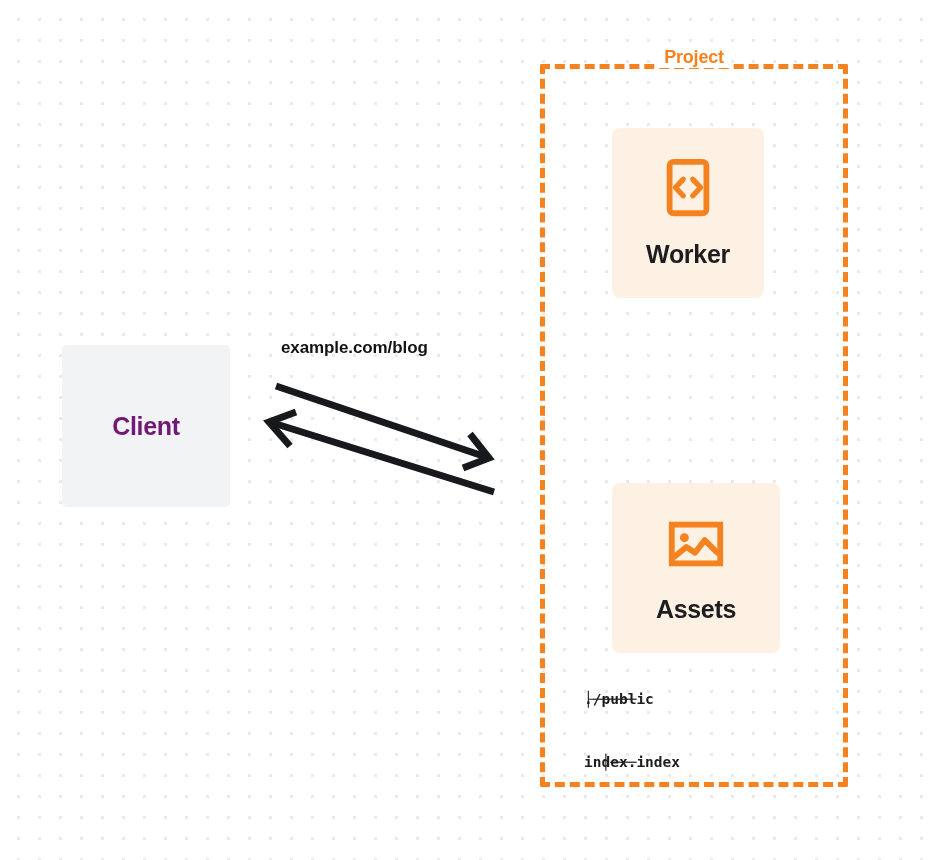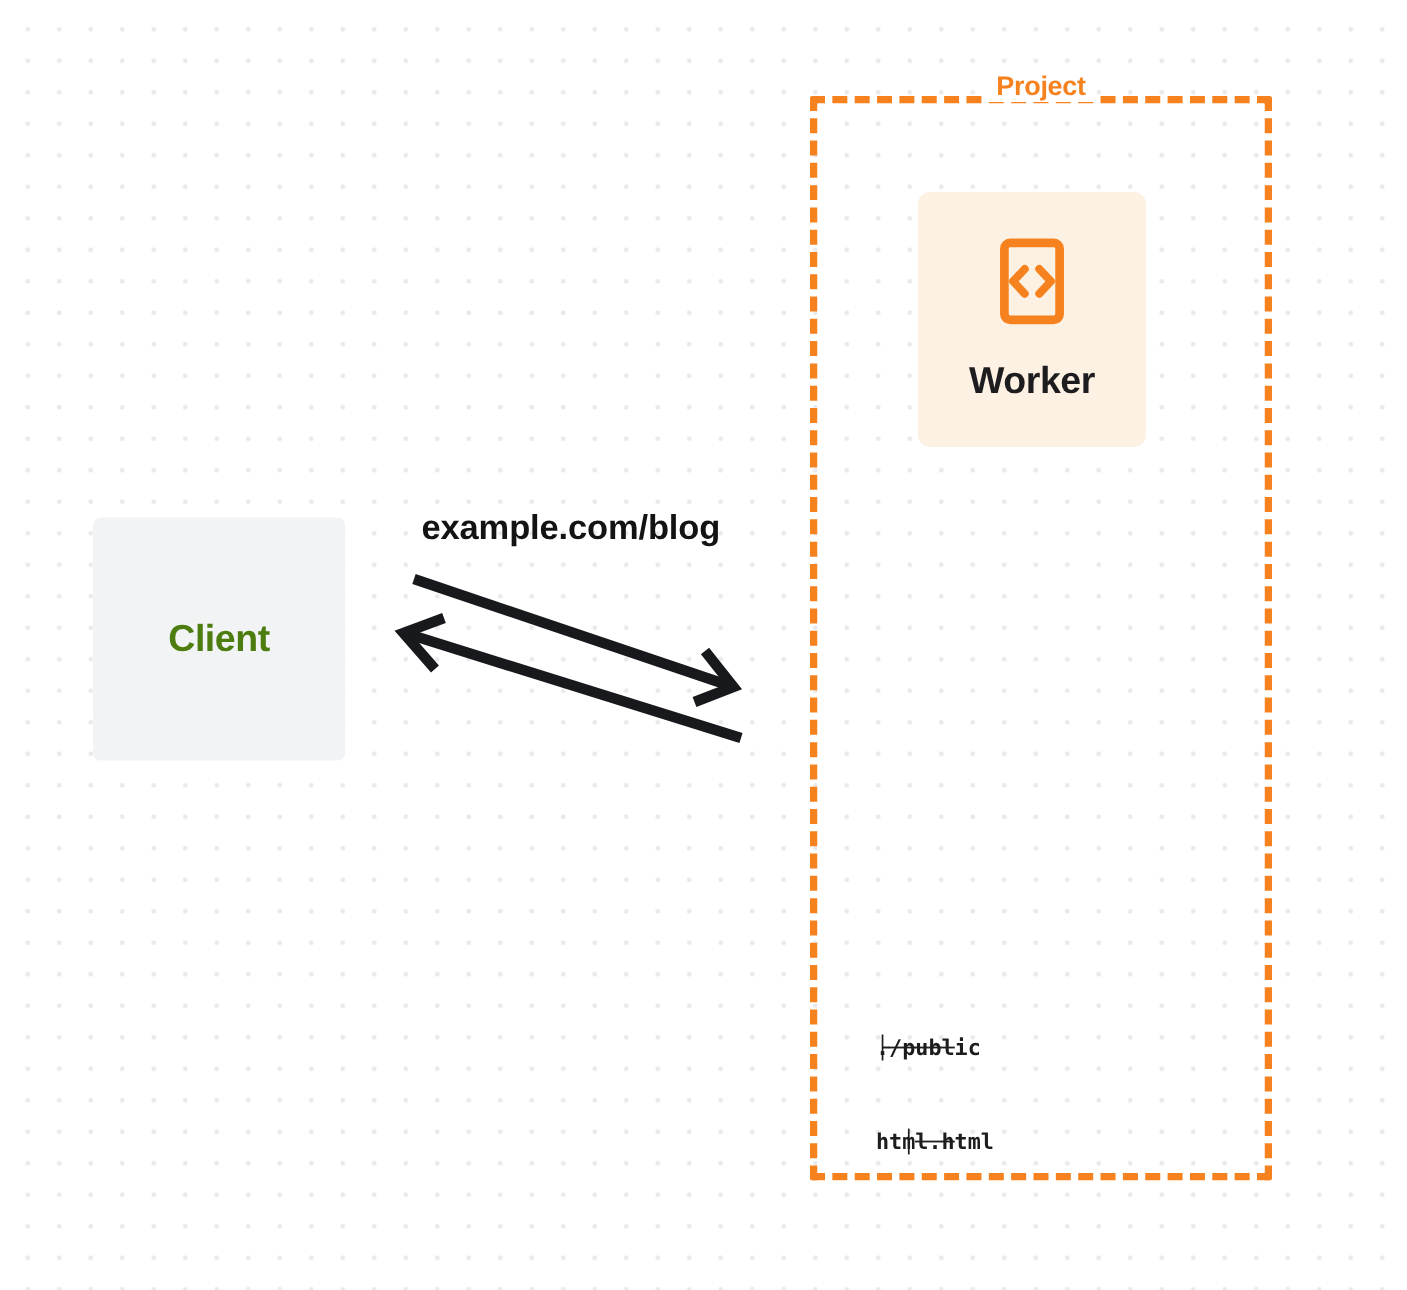--- a/index.html
+++ b/index.html
@@ -18,27 +18,27 @@
     background-position:8px 9px;
   }
 
   
   #client-node{
     position:absolute;left:62px;top:345px;width:168px;height:162px;
     background:#f2f3f4;border-radius:5px;
     display:flex;align-items:center;justify-content:center;
   }
   #client-label{
-    font-size:25px;font-weight:700;color:#4d7c0f;letter-spacing:-0.3px;
+    font-size:25px;font-weight:700;color:#701a75;letter-spacing:-0.3px;
   }
 
   
   #conn-label{
     position:absolute;left:281px;top:338px;
-    font-size:23px;font-weight:700;color:#131313;letter-spacing:-0.1px;
+    font-size:17px;font-weight:700;color:#131313;letter-spacing:-0.1px;
     white-space:nowrap;
   }
 
   
   #arrows{position:absolute;left:0;top:0;width:938px;height:860px;pointer-events:none;}
 
   
   #project-container{
     position:absolute;left:540px;top:64px;width:308px;height:723px;
     box-sizing:border-box;
@@ -112,27 +112,35 @@
 
     <div id="worker-card" class="node-card">
       <svg class="node-icon" viewBox="0 0 64 64">
         <rect x="13" y="4" width="38" height="53" rx="4" ry="4" fill="none" stroke="#f6821f" stroke-width="6"></rect>
         <path d="M27 22 L19 30.5 L27 39" fill="none" stroke="#f6821f" stroke-width="5.5" stroke-linecap="round" stroke-linejoin="round"></path>
         <path d="M37 22 L45 30.5 L37 39" fill="none" stroke="#f6821f" stroke-width="5.5" stroke-linecap="round" stroke-linejoin="round"></path>
       </svg>
       <span class="node-title">Worker</span>
     </div>
 
+    <div id="assets-card" class="node-card">
+      <svg class="node-icon" viewBox="0 0 64 64">
+        <rect x="7" y="12" width="50" height="40" fill="none" stroke="#f6821f" stroke-width="6"></rect>
+        <circle cx="20" cy="25.5" r="4.6" fill="#f6821f"></circle>
+        <path d="M10 45 L22 35 L31 41 L41 28 L54 41" fill="none" stroke="#f6821f" stroke-width="6" stroke-linecap="round" stroke-linejoin="round"></path>
+      </svg>
+      <span class="node-title">Assets</span>
+    </div>
 
     <div id="asset-tree">
       <div class="tree-row">
         <span class="tree-branch">├─────</span>
         <span class="tree-name">./public</span>
       </div>
       <div class="tree-row">
         <span class="tree-branch">  │───</span>
-        <span class="tree-name">html.html</span>
+        <span class="tree-name">index.index</span>
       </div>
       
     </div>
 
   </div>
 </div>
 
 </body></html>

